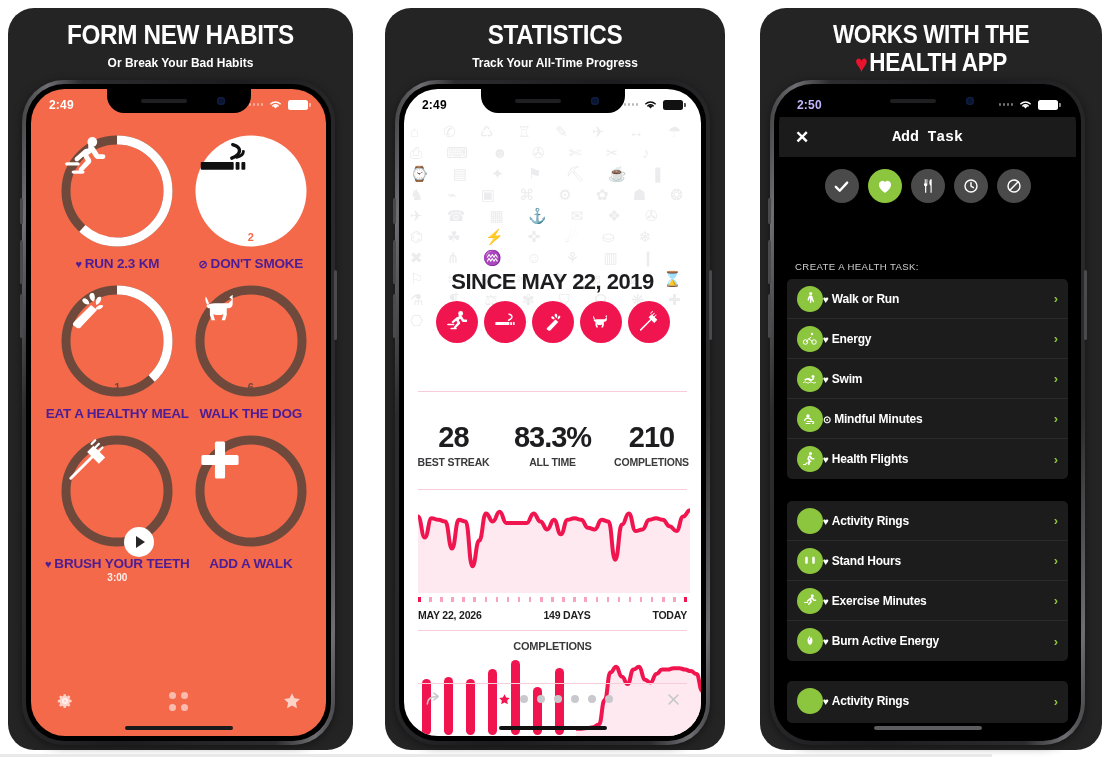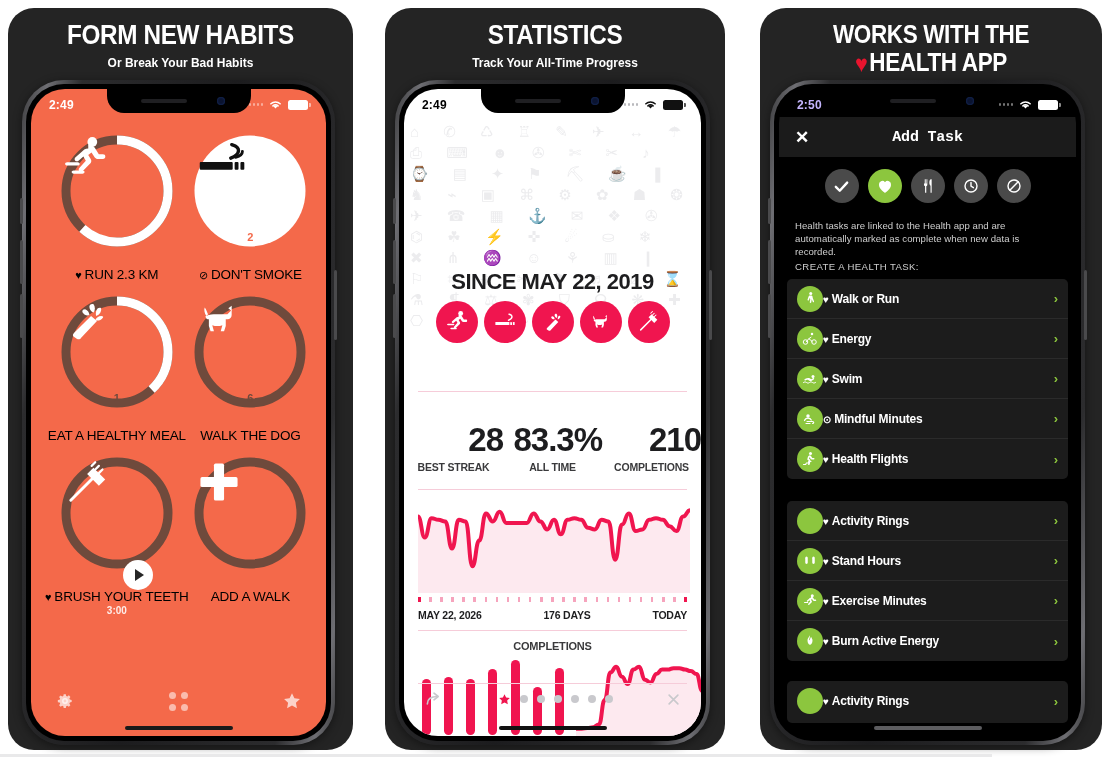--- a/index.html
+++ b/index.html
@@ -64,21 +64,21 @@
   .s1 .batt{ background:#fff; }
   .s1 .batt::after{ background:rgba(255,255,255,.55); }
   .s1 .homebar{ background:#1a1a1a; }
   .grid{ position:absolute; left:0; right:0; top:44px; display:grid;
          grid-template-columns:1fr 1fr; row-gap:12px; padding:0 14px; }
   .cell{ text-align:center; position:relative; }
   .ring{ position:relative; width:116px; height:116px; margin:0 auto; }
   .ring svg{ position:absolute; inset:0; }
   .ring .glyph{ position:absolute; inset:0; display:flex; align-items:center; justify-content:center; }
   .ring .cnt{ position:absolute; left:0; right:0; bottom:6px; font-size:11px; font-weight:bold; }
-  .lbl{ margin-top:18px; font-size:13.5px; font-weight:normal; color:#000000; letter-spacing:-.2px;
+  .lbl{ margin-top:7px; font-size:13.5px; font-weight:bold; color:#4c1d95; letter-spacing:-.2px;
         white-space:nowrap; font-family:"Liberation Sans Narrow","Liberation Sans",sans-serif; }
   .lbl .mk{ font-size:11px; margin-right:3px; }
   .sub{ font-size:10px; color:rgba(255,255,255,.88); margin-top:1px; font-weight:bold; }
   .playbtn{ position:absolute; right:36px; bottom:26px; width:30px; height:30px; border-radius:50%;
             background:#fff; display:flex; align-items:center; justify-content:center; }
   .playbtn::after{ content:""; border-left:9px solid #262626; border-top:6px solid transparent;
                    border-bottom:6px solid transparent; margin-left:3px; }
   .tabbar1{ position:absolute; left:0; right:0; bottom:18px; height:34px; display:flex;
             align-items:center; justify-content:space-between; padding:0 24px; }
   .dotgrid{ display:grid; grid-template-columns:repeat(2,7px); gap:5px; }
@@ -96,22 +96,22 @@
         padding:4px 6px; user-select:none; }
   .since{ position:absolute; left:0; right:0; top:180px; text-align:center; font-size:22px;
           font-weight:bold; color:#1d1d1f; letter-spacing:-.5px;
           font-family:"Liberation Sans Narrow","Liberation Sans",sans-serif; }
   .ic-row{ position:absolute; left:0; right:0; top:212px; display:flex; justify-content:center; gap:6px; }
   .ic-row .cbl{ width:42px; height:42px; border-radius:50%; background:#F0154F;
                 display:flex; align-items:center; justify-content:center; }
   .rule{ position:absolute; left:14px; right:14px; height:1px; background:#f6ccd9; }
   .stats3{ position:absolute; left:0; right:0; top:332px; display:flex; }
   .stats3 .st{ flex:1; text-align:center; }
-  .stats3 .big{ font-size:33px; font-weight:bold; color:#1d1d1f; letter-spacing:-1px;
-                font-family:"Liberation Sans Narrow","Liberation Sans",sans-serif;text-align:right; }
+  .stats3 .big{ font-size:29px; font-weight:bold; color:#1d1d1f; letter-spacing:-1px;
+                font-family:"Liberation Sans Narrow","Liberation Sans",sans-serif; }
   .stats3 .cap{ font-size:10.5px; font-weight:bold; color:#3a3a3c; margin-top:2px; letter-spacing:-.2px; }
   .chart1{ position:absolute; left:14px; right:14px; top:412px; height:92px; }
   .axrow{ position:absolute; left:14px; right:14px; top:508px; height:5px; display:flex; justify-content:space-between; }
   .axrow i{ width:2.5px; height:5px; background:#f6a4bd; display:block; }
   .axrow i.e{ background:#F0154F; }
   .axlbl{ position:absolute; left:14px; right:14px; top:520px; display:flex; justify-content:space-between;
           font-size:10.5px; font-weight:bold; color:#1d1d1f; letter-spacing:-.2px; }
   .ctitle{ position:absolute; left:0; right:0; top:551px; text-align:center; font-size:11px;
            font-weight:bold; color:#3a3a3c; letter-spacing:-.2px; }
   .bars{ position:absolute; left:18px; top:568px; width:142px; height:78px; display:flex;
@@ -458,21 +458,21 @@
             <i></i>
             <i></i>
             <i></i>
             <i></i>
             <i></i>
             <i></i>
             <i class="e"></i>
           </div>
       <div class="axlbl">
         <span>MAY 22, 2026</span>
-        <span>176 DAYS</span>
+        <span>149 DAYS</span>
         <span>TODAY</span>
       </div>
 
       <div class="rule" style="top:541px"></div>
       <div class="ctitle">COMPLETIONS</div>
 
       <div class="bars" id="weekbars">
             <div class="b" style="height: 56.16px;"></div>
             <div class="b" style="height: 57.72px;"></div>
             <div class="b" style="height: 56.16px;"></div>
@@ -596,21 +596,20 @@
               </svg>
         </span>
         <span class="tc">
           <svg width="18" height="18" viewBox="0 0 24 24" fill="none" stroke="#fff" stroke-width="1.9">
                 <circle cx="12" cy="12" r="8"></circle>
                 <path d="M6.4 17.6 17.6 6.4" stroke-linecap="round"></path>
               </svg>
         </span>
       </div>
 
-      <div class="desc">Health tasks are linked to the Health app and are automatically marked as complete when new data is recorded.</div>
       <div class="seclbl">CREATE A HEALTH TASK:</div>
 
       <div class="lgroup" style="top:190px" id="grp1">
             <div class="lrow">
               <span class="av">
                 <svg width="16" height="16" viewBox="0 0 64 64" fill="#fff">
                   <circle cx="35" cy="10" r="6"></circle>
                   <path d="M32 18c-3 0-5 2-6 5l-4 12c0 2 1 3 2 3 2 1 3 0 4-2l3-9 2 6-2 12c0 2 1 3 3 3s3-1 3-3l2-12 4 10c1 2 2 2 4 2 1-1 2-2 1-4l-5-13-1-6c-1-3-3-4-6-4z"></path>
                 </svg>
               </span>

